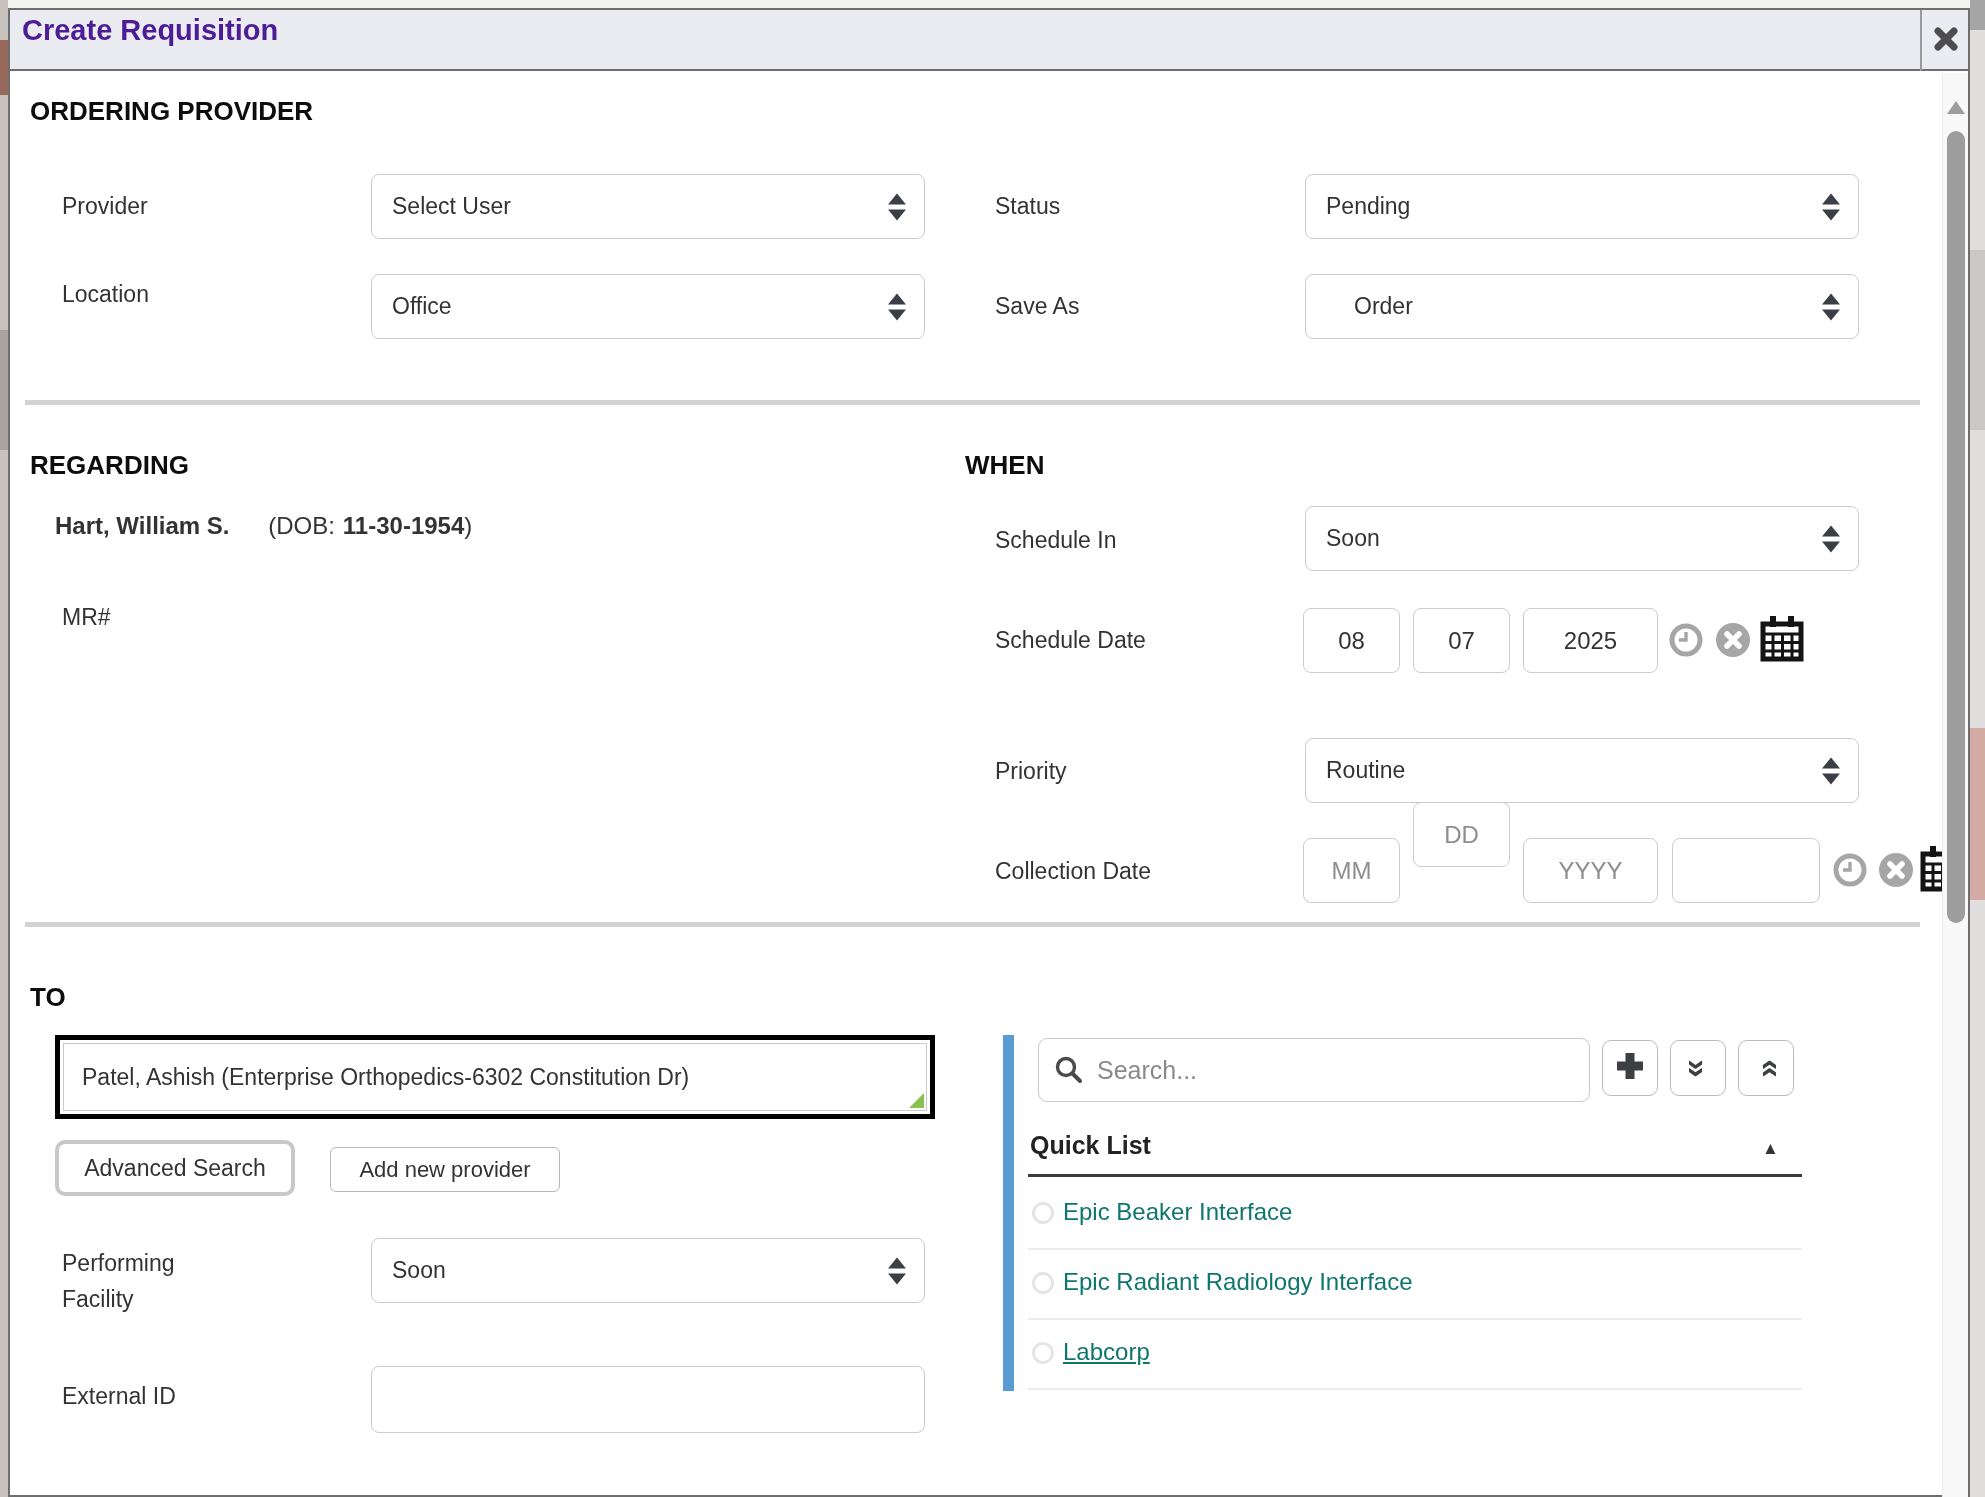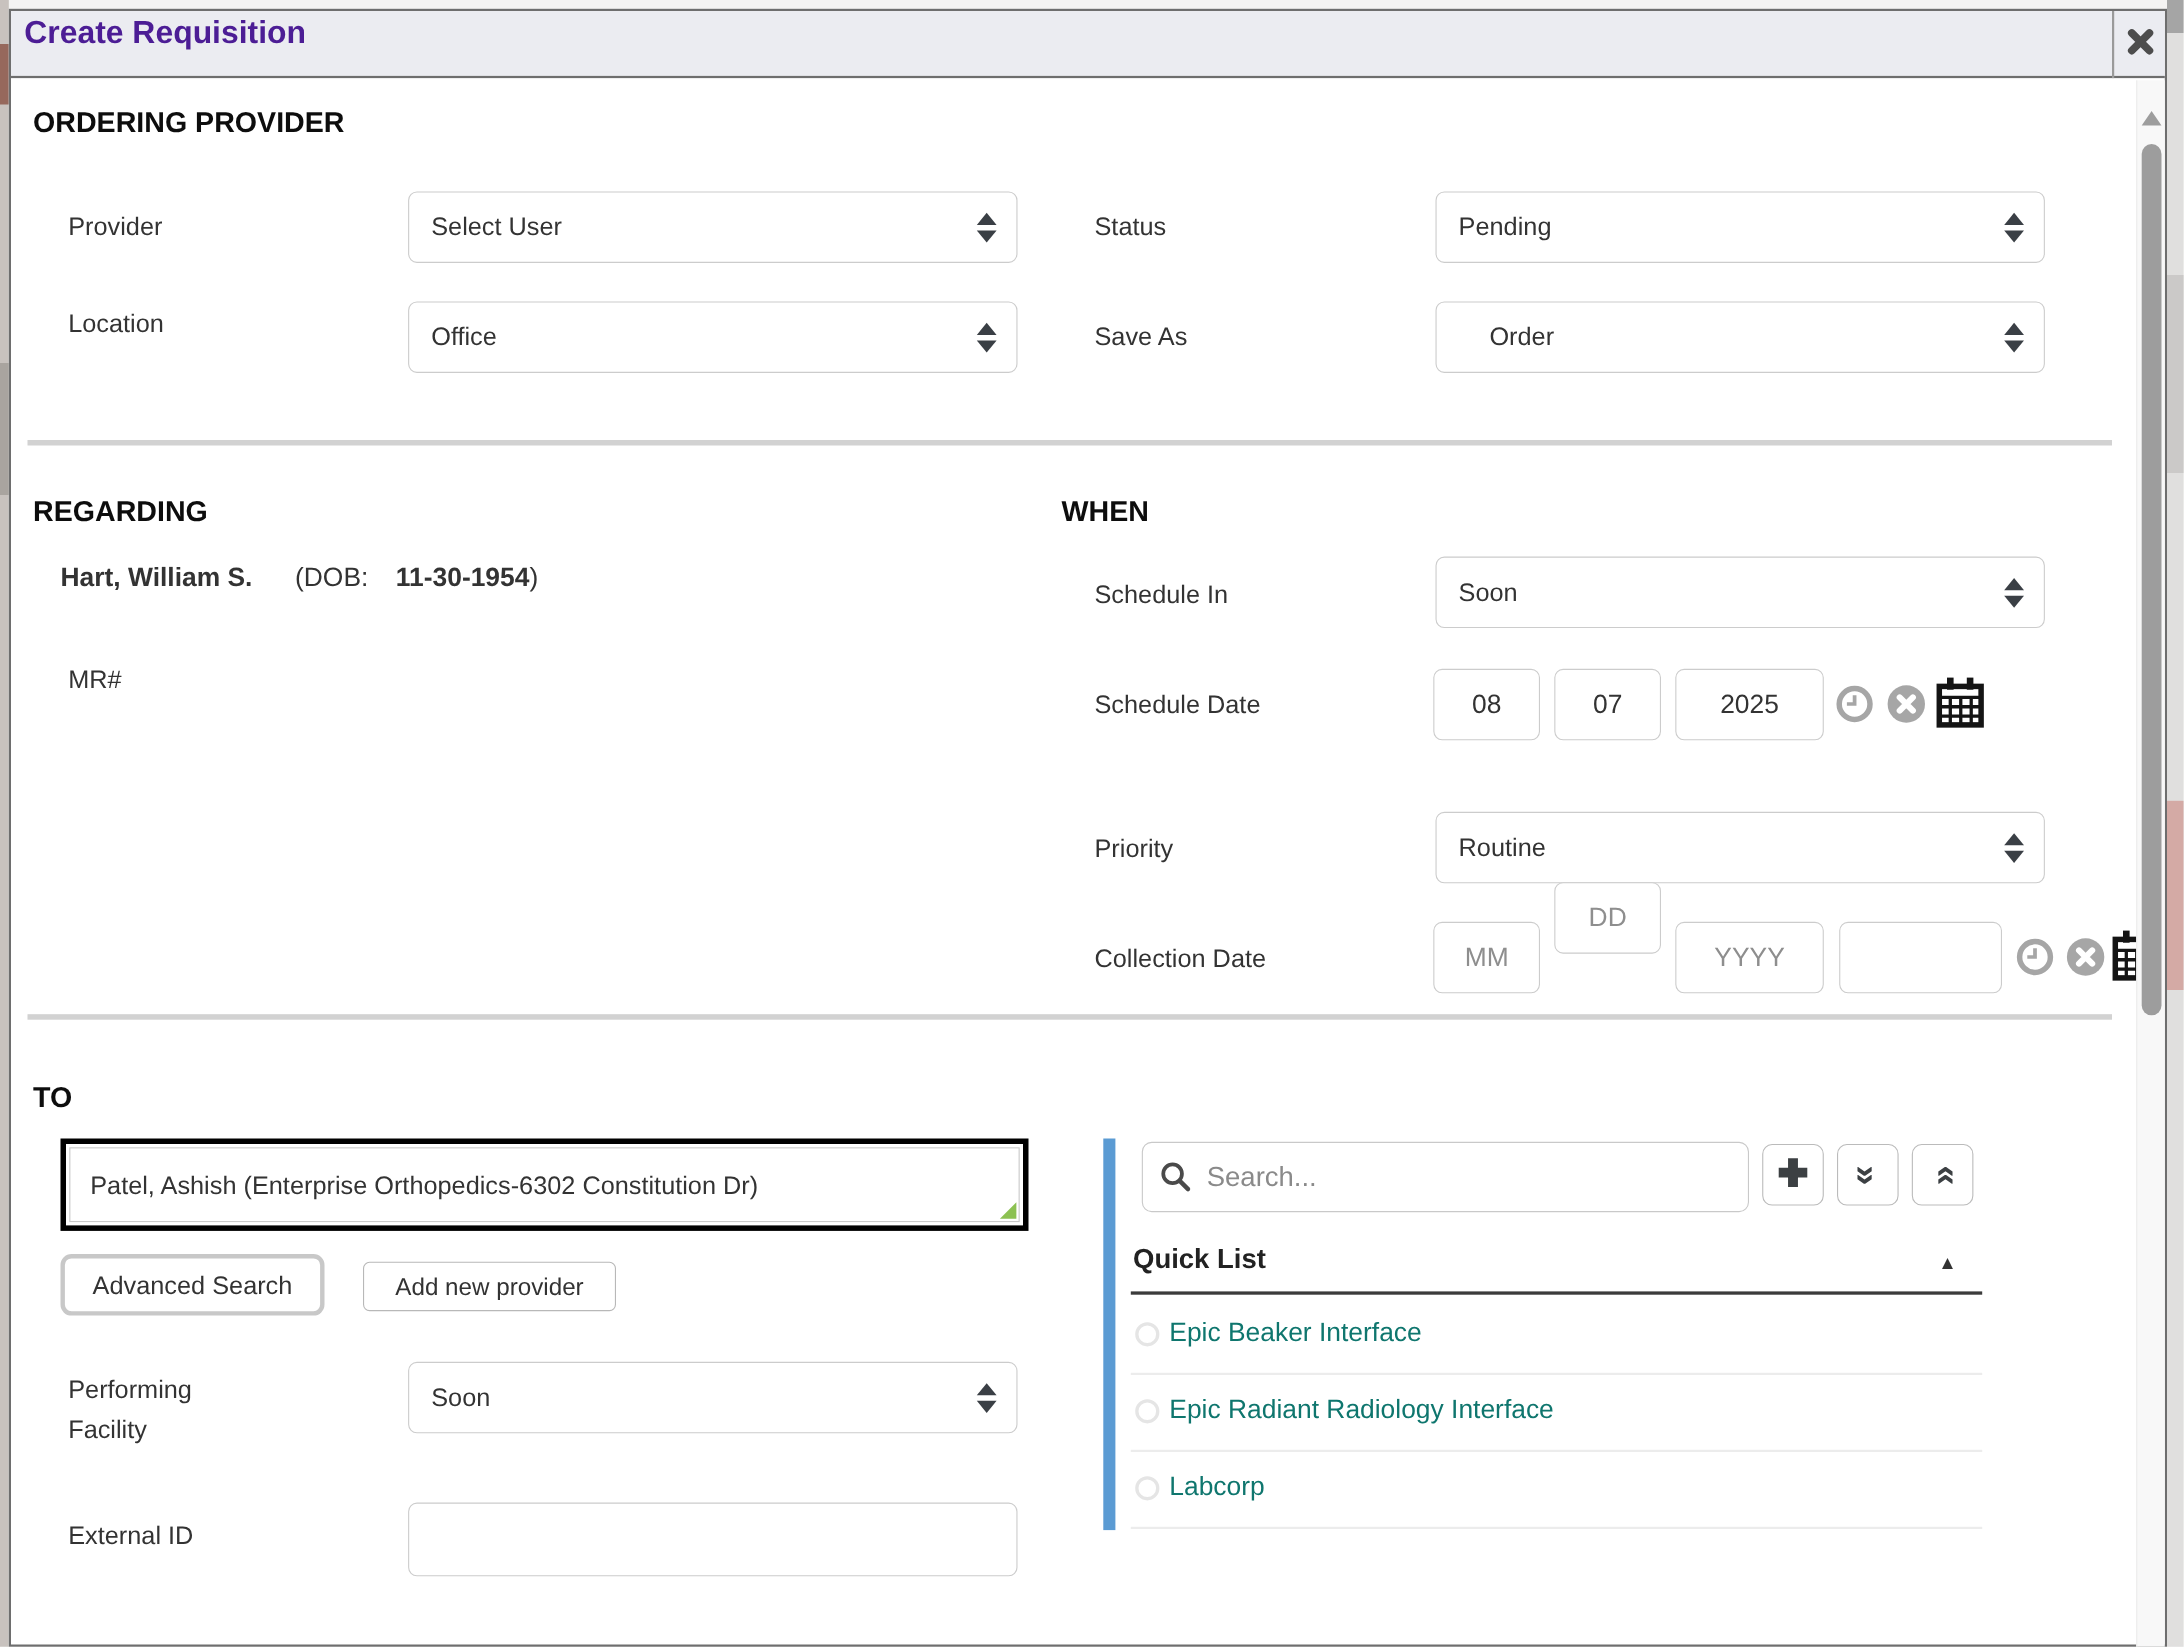--- a/index.html
+++ b/index.html
@@ -152,21 +152,21 @@
         <i class="u"></i>
         <i class="d"></i>
       </span>
   </div>
 
   <div class="hr" style="left:25px;top:400px;width:1895px;"></div>
 
   <div class="sect" style="left:30px;top:450px;">REGARDING</div>
   <div class="lbl" style="left:55px;top:512px;font-size:24px;">
     <span class="bold" style="margin-right:32px;">Hart, William S.</span>
-    <span style="margin-right:25px;">(DOB:</span><span class="bold">11-30-1954</span><span>)</span>
+    <span style="margin-right:8px;">(DOB:</span><span class="bold">11-30-1954</span><span>)</span>
   </div>
   <div class="lbl" style="left:62px;top:604px;">MR#</div>
 
   <div class="sect" style="left:965px;top:450px;">WHEN</div>
 
   <div class="lbl" style="left:995px;top:527px;">Schedule In</div>
   <div class="select" style="left:1305px;top:506px;width:554px;">
     <span>Soon</span>
     <span class="spin">
         <i class="u"></i>
@@ -286,21 +286,21 @@
 
   <span class="radio" style="left:1032px;top:1202px;"></span>
   <div class="ql-item" style="top:1198px;">Epic Beaker Interface</div>
   <div class="ql-div" style="top:1248px;"></div>
 
   <span class="radio" style="left:1032px;top:1272px;"></span>
   <div class="ql-item" style="top:1268px;">Epic Radiant Radiology Interface</div>
   <div class="ql-div" style="top:1318px;"></div>
 
   <span class="radio" style="left:1032px;top:1342px;"></span>
-  <div class="ql-item" style="top:1338px;">Labcorp</div>
+  <div class="ql-item" style="top:1338px;text-decoration:underline;">Labcorp</div>
   <div class="ql-div" style="top:1388px;"></div>
 
   <div class="sb-track">
     <div class="sb-up"></div>
     <div class="sb-thumb"></div>
   </div>
 
 </div>
 
 </body></html>

